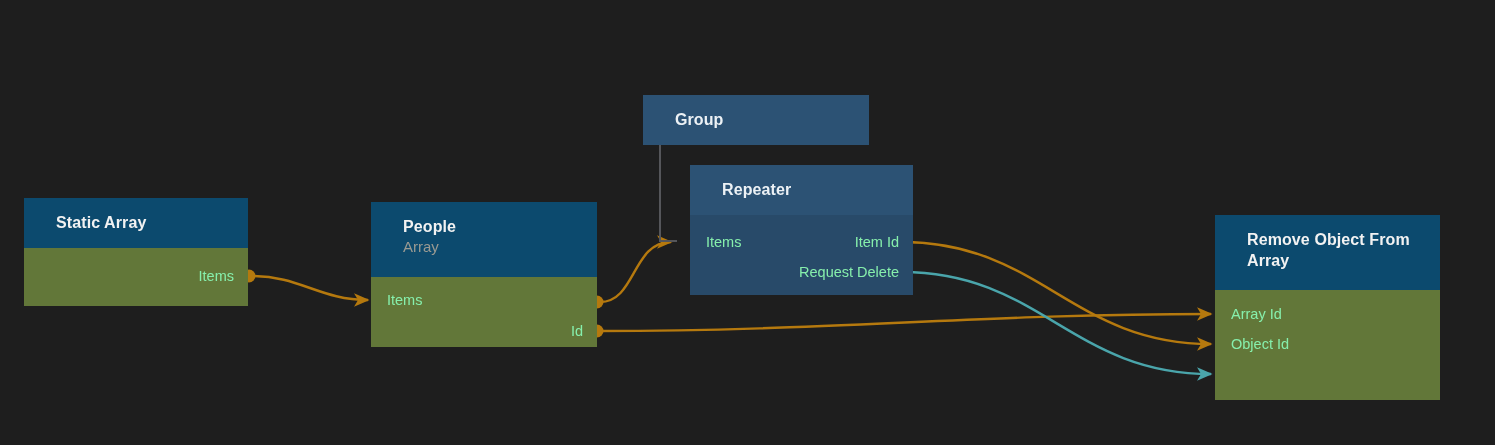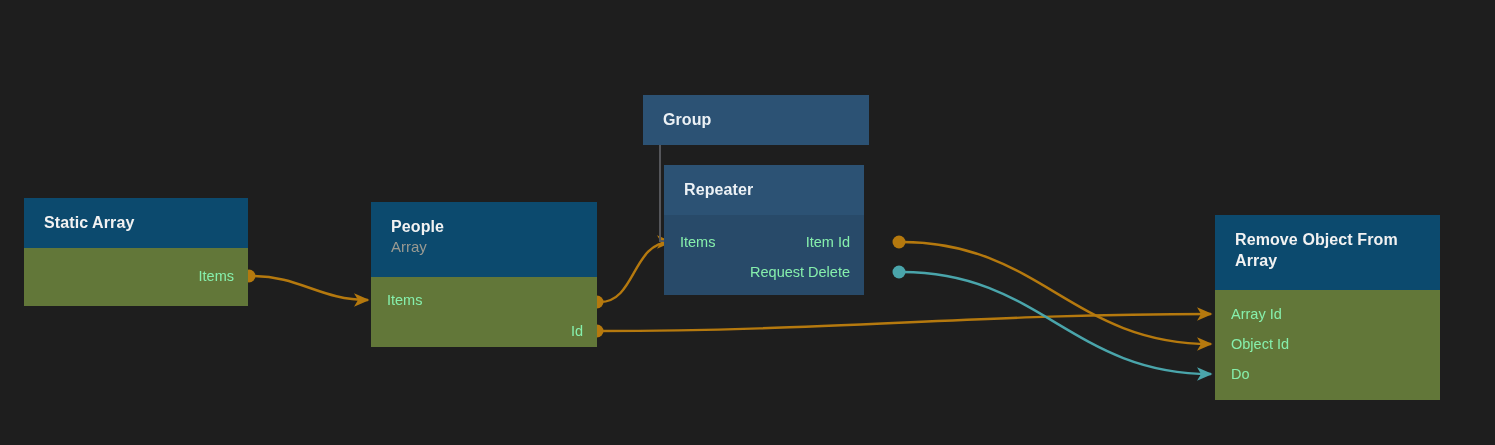--- a/index.html
+++ b/index.html
@@ -24,21 +24,21 @@
     height: 445px;
     pointer-events: none;
   }
   .node {
     position: absolute;
     box-sizing: border-box;
     overflow: hidden;
   }
   .node-header {
     box-sizing: border-box;
-    padding: 14px 16px 0 20px;
+    padding: 14px 16px 0 32px;
   }
   .node-title {
     color: #f2f2f2;
     font-size: 16px;
     font-weight: bold;
     line-height: 21px;
     letter-spacing: 0.1px;
   }
   .node-subtitle {
     color: #9a9a92;
@@ -144,21 +144,21 @@
       </div>
     </div>
   </div>
 
   <div class="node n-blue" style="left:643px; top:95px; width:226px; height:50px;">
     <div class="node-header" style="height:50px;">
       <div class="node-title">Group</div>
     </div>
   </div>
 
-  <div class="node n-blue" style="left:664px; top:165px; width:200px; height:130px;">
+  <div class="node n-blue" style="left:690px; top:165px; width:223px; height:130px;">
     <div class="node-header" style="height:50px;">
       <div class="node-title">Repeater</div>
     </div>
     <div class="node-body" style="height:80px;">
       <div class="port-row in" style="top:17px;">
         <span>Items</span>
       </div>
       <div class="port-row out" style="top:17px;">
         <span>Item Id</span>
       </div>
@@ -172,19 +172,16 @@
     <div class="node-header" style="height:75px;">
       <div class="node-title" style="max-width:186px;">Remove Object From Array</div>
     </div>
     <div class="node-body" style="height:110px;">
       <div class="port-row in" style="top:14px;">
         <span>Array Id</span>
       </div>
       <div class="port-row in" style="top:44px;">
         <span>Object Id</span>
       </div>
-      <div class="port-row in" style="top:74px;">
-        <span>Do</span>
-      </div>
     </div>
   </div>
 
 </div>
 
 </body></html>

